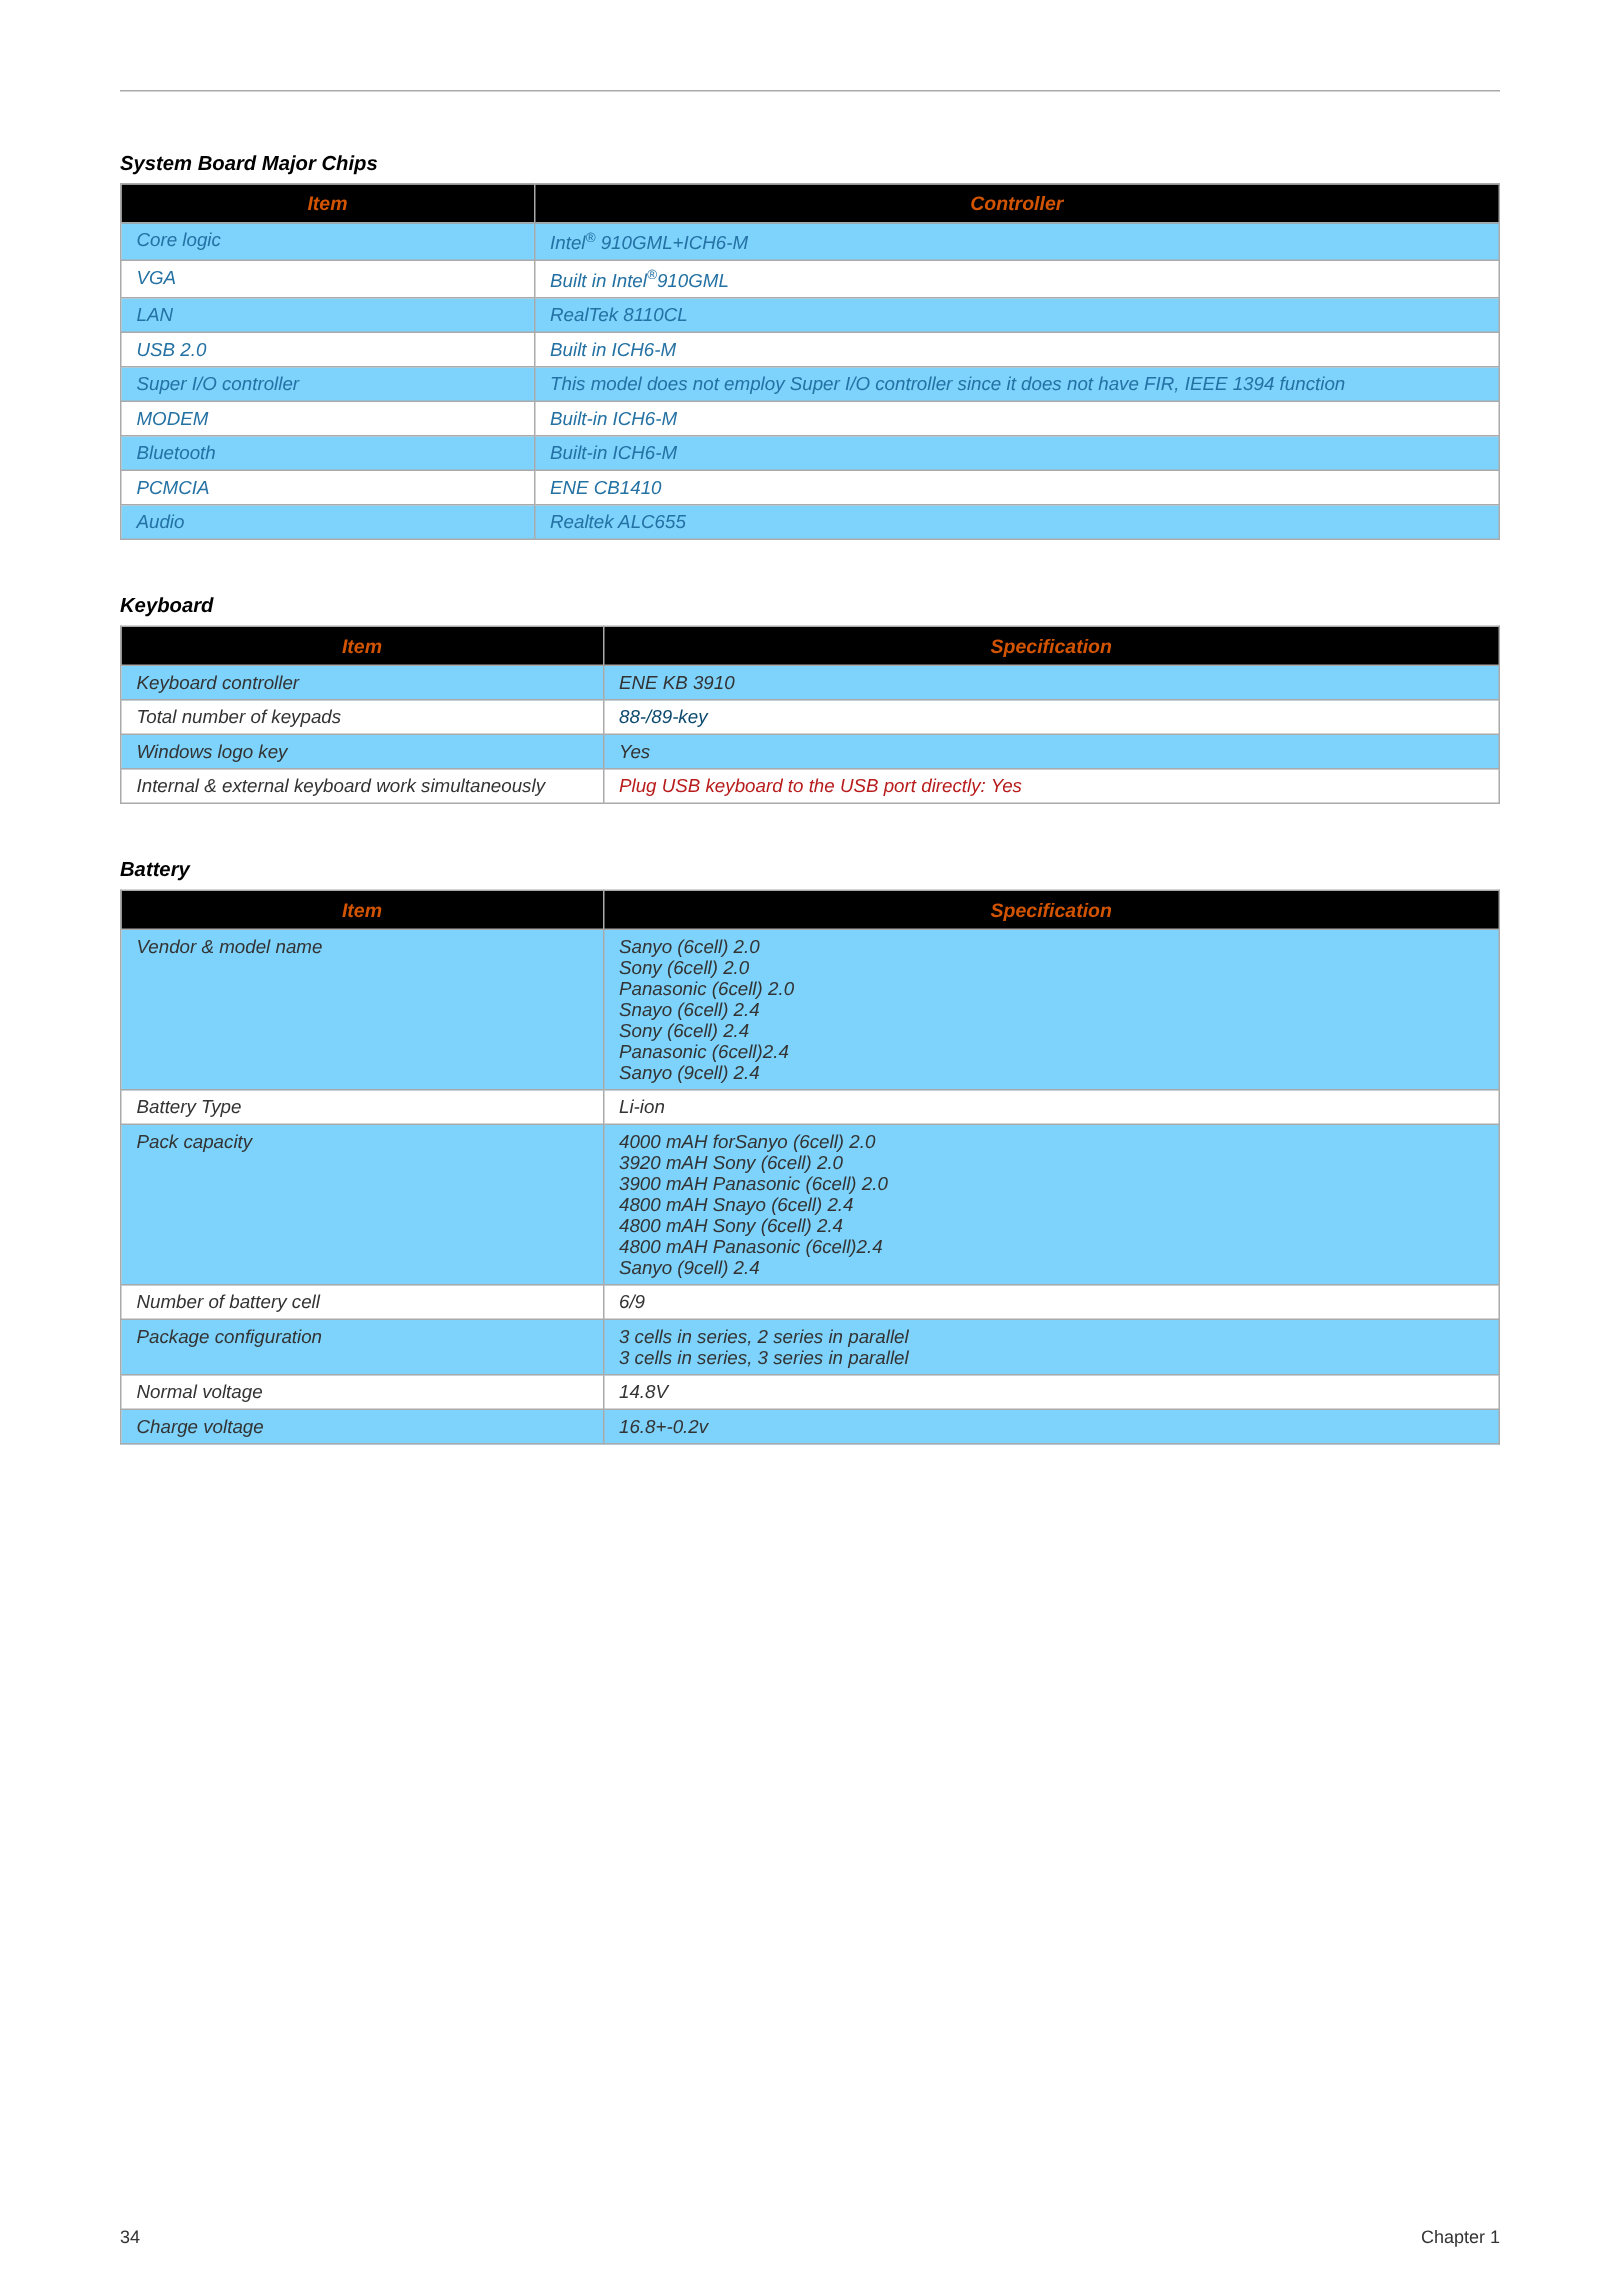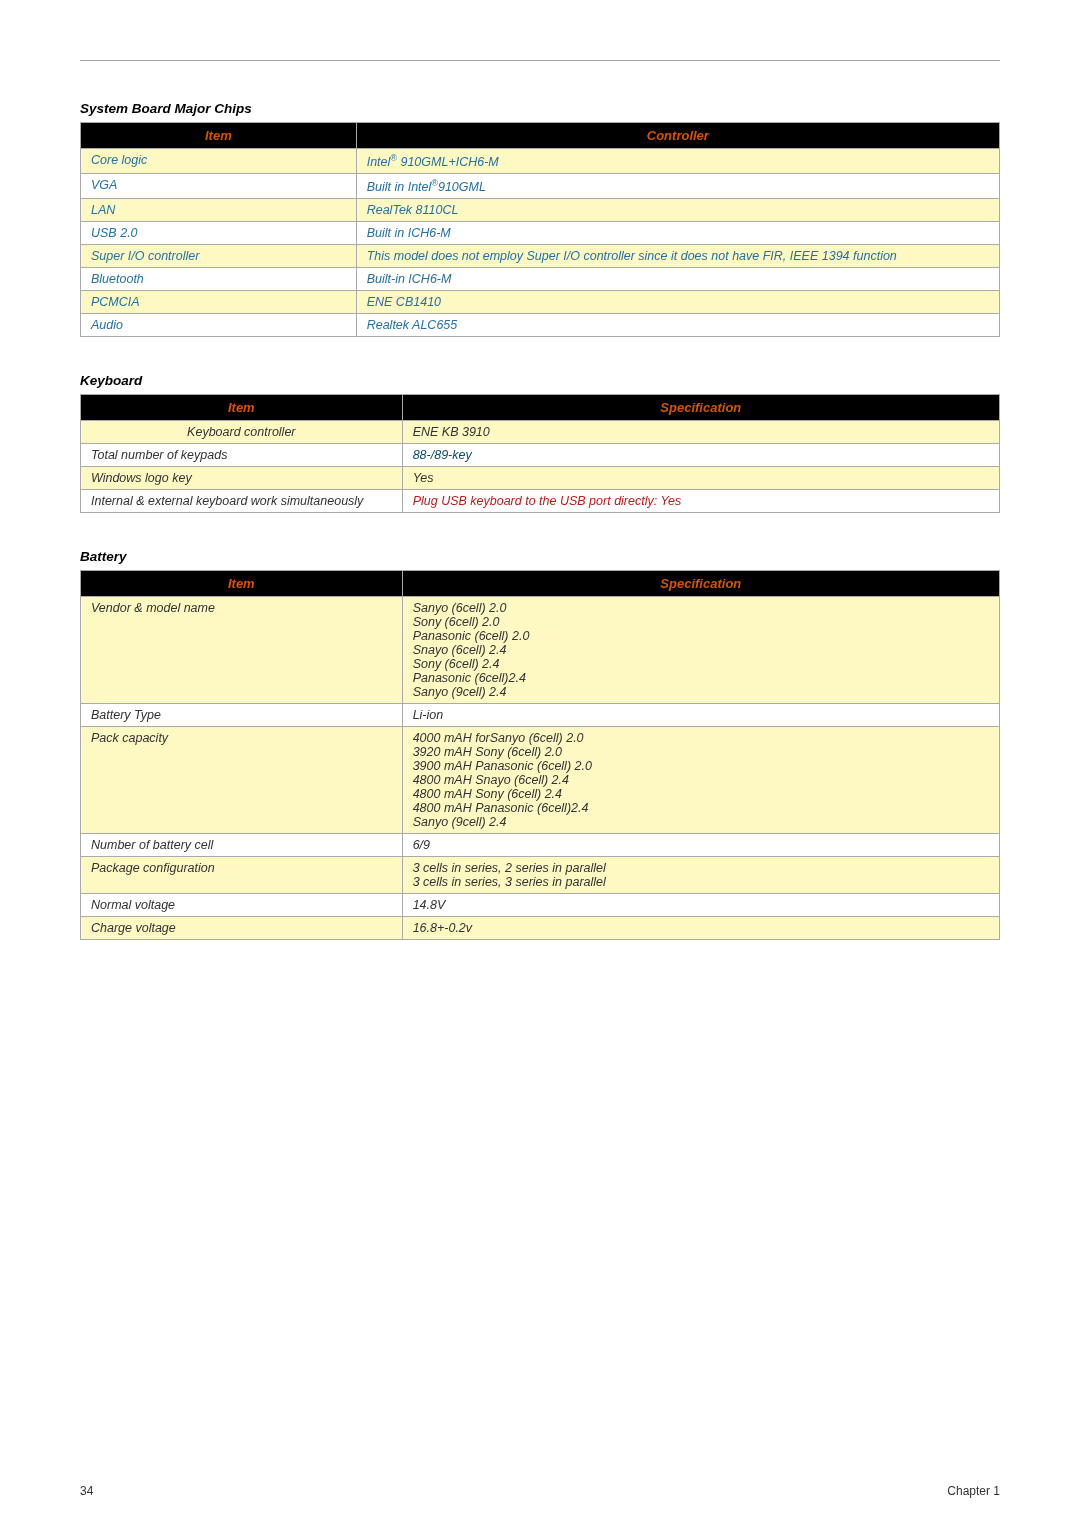--- a/index.html
+++ b/index.html
@@ -47,21 +47,21 @@
     thead th {
       color: #d35400;
       font-weight: bold;
       font-size: 13px;
       padding: 5px 10px;
       border: 1px solid #aaa;
       text-align: center;
     }
 
     tbody tr {
-      background-color: #fef9c3;
+      background-color: #7dd3fc;
     }
 
     tbody tr:nth-child(even) {
       background-color: #ffffff;
     }
 
     tbody td {
       color: #2471a3;
       font-size: 12.5px;
       padding: 4px 10px;
@@ -122,20 +122,24 @@
           </tr>
           <tr>
             <td style="color: rgb(36, 113, 163); width: 30%;">USB 2.0</td>
             <td style="color: rgb(36, 113, 163); width: 70%;">Built in ICH6-M</td>
           </tr>
           <tr>
             <td style="color: rgb(36, 113, 163); width: 30%;">Super I/O controller</td>
             <td style="color: rgb(36, 113, 163); width: 70%;">This model does not employ Super I/O controller since it does not have FIR, IEEE 1394 function</td>
           </tr>
           <tr>
+            <td style="color: rgb(36, 113, 163); width: 30%;">MODEM</td>
+            <td style="color: rgb(36, 113, 163); width: 70%;">Built-in ICH6-M</td>
+          </tr>
+          <tr>
             <td style="color: rgb(36, 113, 163); width: 30%;">Bluetooth</td>
             <td style="color: rgb(36, 113, 163); width: 70%;">Built-in ICH6-M</td>
           </tr>
           <tr>
             <td style="color: rgb(36, 113, 163); width: 30%;">PCMCIA</td>
             <td style="color: rgb(36, 113, 163); width: 70%;">ENE CB1410</td>
           </tr>
           <tr>
             <td style="color: rgb(36, 113, 163); width: 30%;">Audio</td>
             <td style="color: rgb(36, 113, 163); width: 70%;">Realtek ALC655</td>
@@ -148,21 +152,21 @@
     <div class="section-title">Keyboard</div>
     <table>
       <thead>
         <tr>
           <th>Item</th>
           <th>Specification</th>
         </tr>
       </thead>
       <tbody id="keyboard-body">
       <tr>
-            <td style="color: rgb(51, 51, 51); width: 35%; text-align: center;">Keyboard controller</td>
+            <td style="color: rgb(51, 51, 51); width: 35%;">Keyboard controller</td>
             <td style="color: rgb(51, 51, 51); width: 65%;">ENE KB 3910</td>
           </tr>
           <tr>
             <td style="color: rgb(51, 51, 51); width: 35%;">Total number of keypads</td>
             <td style="color: #0c4a6e; width: 65%;">88-/89-key</td>
           </tr>
           <tr>
             <td style="color: rgb(51, 51, 51); width: 35%; margin-left: 47px;">Windows logo key</td>
             <td style="color: rgb(51, 51, 51); width: 65%; margin-left: 12px;">Yes</td>
           </tr>

